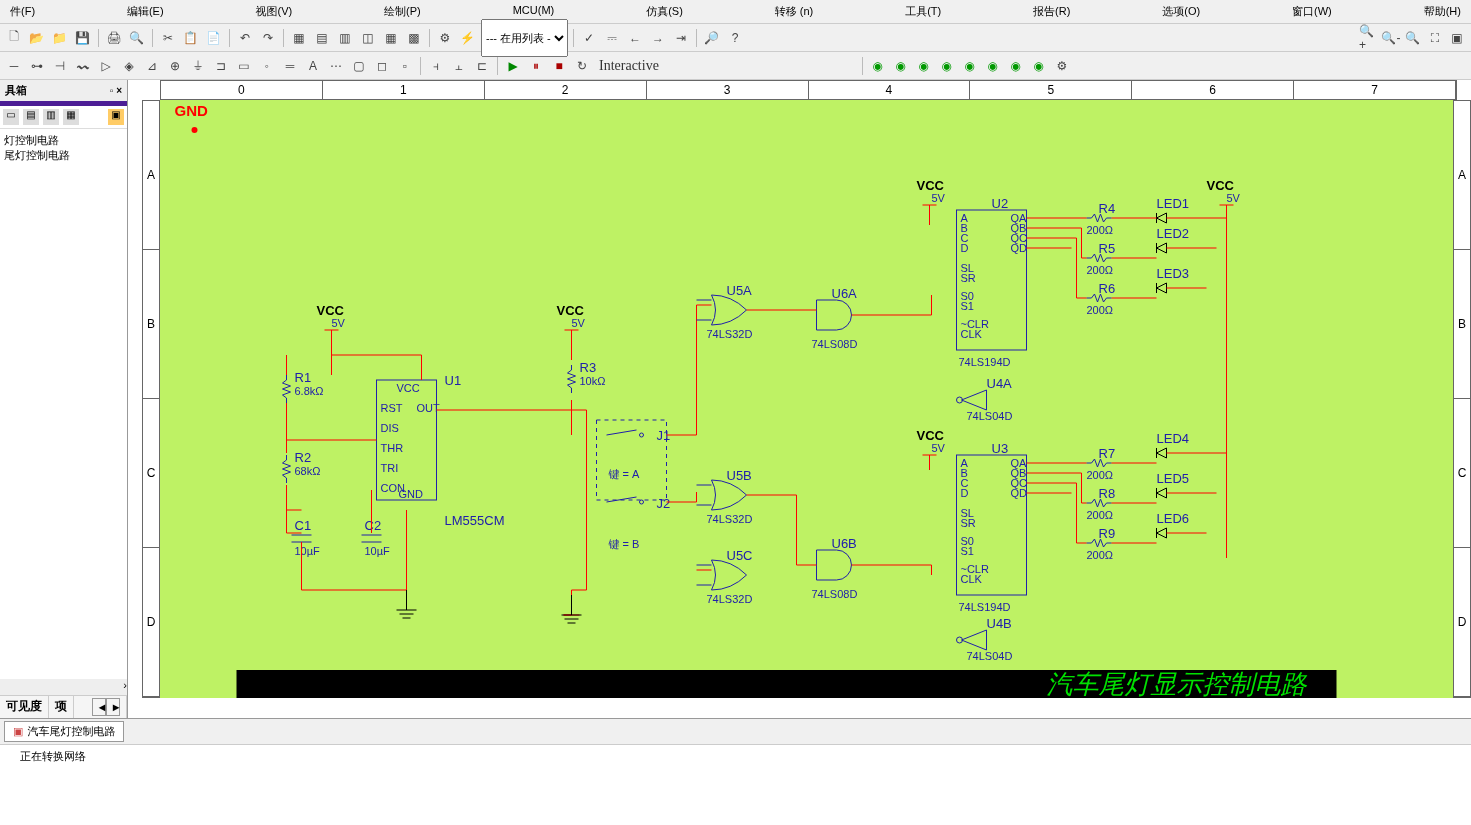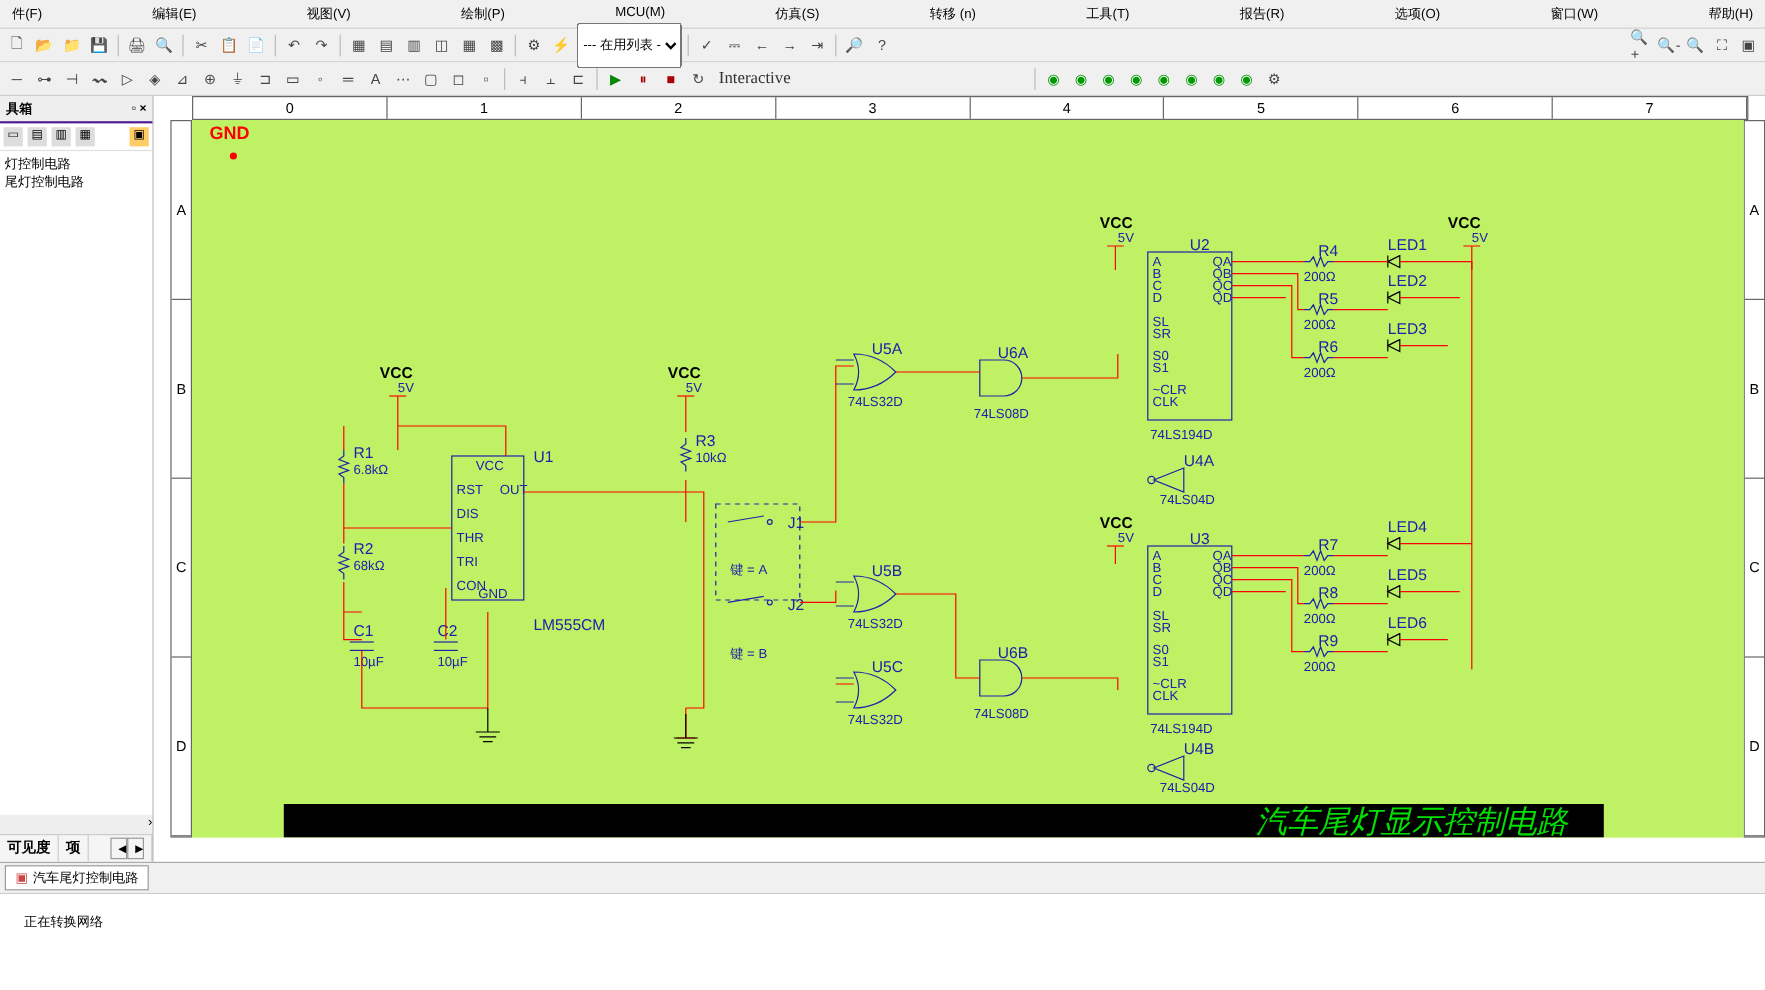--- a/index.html
+++ b/index.html
@@ -7,21 +7,21 @@
 .menubar { background:#f0f0f0; border-bottom:1px solid #ccc; padding:2px 4px; display:flex; gap:2px;justify-content:space-between; }
 .menubar span { padding:2px 6px; cursor:default; }
 .toolbar { background:#f0f0f0; border-bottom:1px solid #ccc; padding:2px 4px; display:flex; align-items:center; gap:3px; height:28px; }
 .toolbar .btn { width:20px; height:20px; display:inline-flex; align-items:center; justify-content:center; cursor:pointer; font-size:12px; color:#444; }
 .toolbar .sep { width:1px; height:18px; background:#bbb; margin:0 2px; }
 .toolbar select { font-size:11px; height:38px; }
 .toolbar .interactive { font-size:14px; color:#333; margin-left:4px;font-family:Liberation Serif, serif; }
 .toolbar .zoom-group { margin-left:auto; display:flex; gap:2px; }
 .main { display:flex; height:638px; }
 .sidebar { width:128px; border-right:1px solid #999; display:flex; flex-direction:column; background:#f5f5f5; }
-.sidebar-header { background:#eee; padding:3px 5px; font-weight:bold; border-bottom:2px solid #4c1d95; display:flex; justify-content:space-between; align-items:center; font-size:13px;}
+.sidebar-header { background:#eee; padding:3px 5px; font-weight:bold; border-bottom:5px solid #4c1d95; display:flex; justify-content:space-between; align-items:center; font-size:13px;}
 .sidebar-toolbar { padding:3px; display:flex; gap:4px; background:#fff; border-bottom:1px solid #ddd;}
 .sidebar-toolbar span { width:16px; height:16px; background:#ddd; display:inline-block; font-size:10px; text-align:center;}
 .sidebar-list { flex:1; background:#fff; padding:4px; font-size:13px; line-height:1.4; }
 .sidebar-bottom { display:flex; border-top:1px solid #ccc;font-weight:bold; }
 .sidebar-bottom span { padding:2px 6px; border-right:1px solid #ccc; font-size:12px;}
 .sidebar-bottom .arrows { margin-left:auto; display:flex; }
 .sidebar-bottom .arrows span { border:1px solid #999; width:14px; text-align:center; line-height:12px;}
 .canvas-wrap { flex:1; position:relative; background:#fff; overflow:hidden; }
 .ruler-top { position:absolute; top:0; left:32px; right:14px; height:20px; border:1px solid #666; display:flex; background:#fff;}
 .ruler-top div { flex:1; border-right:1px solid #666; text-align:center; font-size:12px; line-height:18px;}
@@ -32,21 +32,21 @@
 .schematic { position:absolute; top:20px; left:32px; right:18px; bottom:20px; background:#bef264; }
 .schematic svg { width:100%; height:100%; }
 .gnd-label { color:red; font-weight:bold; font-size:15px; }
 .comp-label { fill:#2020aa; font-size:13px; font-family:Arial; }
 .comp-val { fill:#2020aa; font-size:11px; font-family:Arial; }
 .net-label { fill:#000; font-size:13px; font-family:Arial; font-weight:bold;}
 .title-banner { fill:#000; }
 .title-text { fill:#00e000; font-size:26px; font-family:"SimSun",serif; font-style:italic;}
 .tab-bar { border-top:1px solid #999; padding:2px 4px; display:flex; background:#f0f0f0;}
 .tab { border:1px solid #999; padding:2px 8px; background:#fff; display:flex; align-items:center; gap:4px; font-size:13px;}
-.status { border-top:1px solid #ccc; padding:16px 20px; font-size:14px; background:#fff; height:50px;}
+.status { border-top:1px solid #ccc; padding:4px 20px; font-size:14px; background:#fff; height:50px;}
 </style>
 </head>
 <body>
 
 <div class="menubar">
   <span>件(F)</span>
   <span>编辑(E)</span>
   <span>视图(V)</span>
   <span>绘制(P)</span>
   <span>MCU(M)</span>

